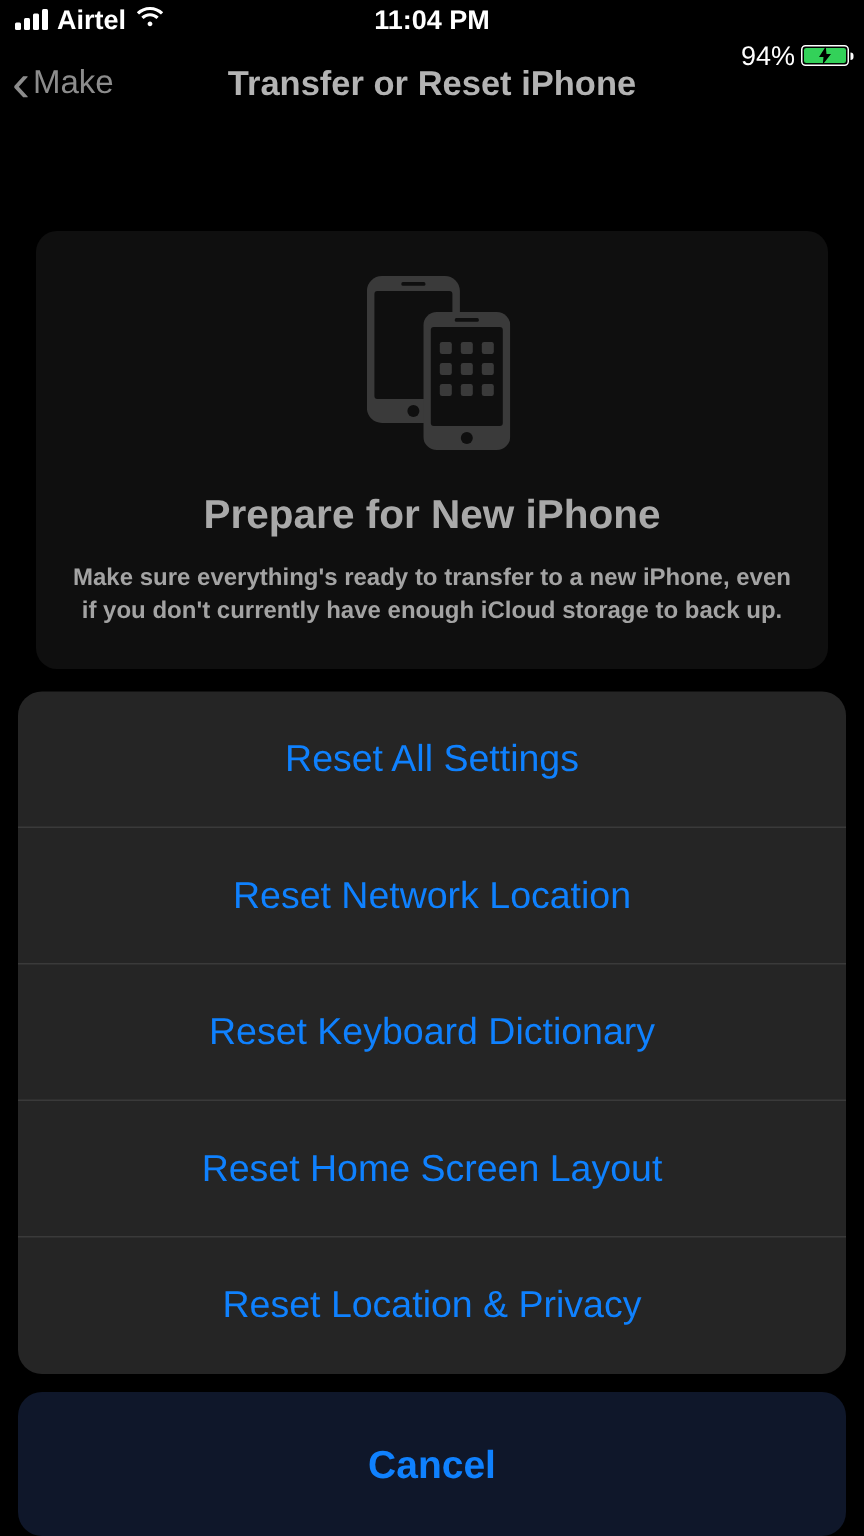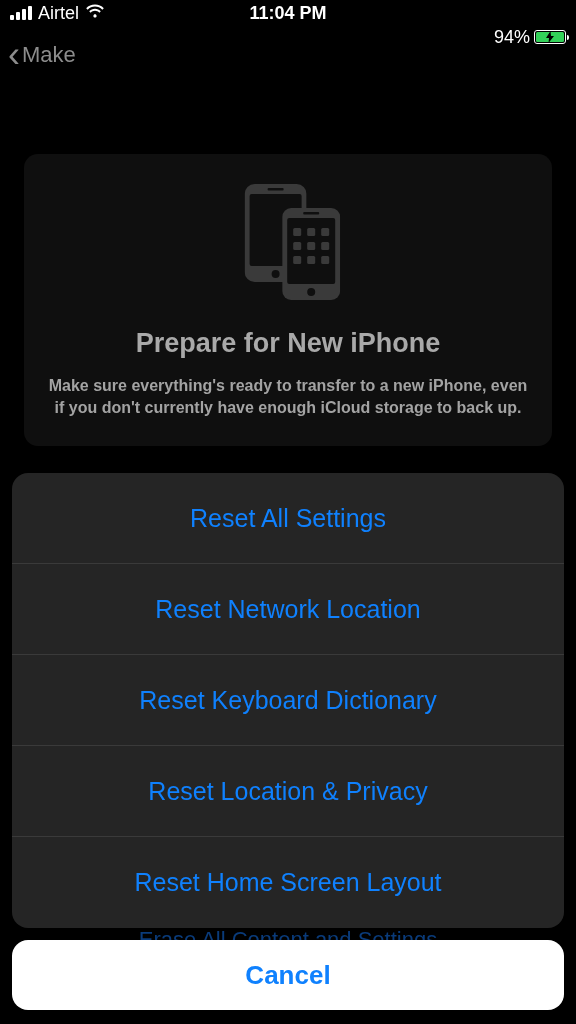--- a/index.html
+++ b/index.html
@@ -53,21 +53,21 @@
       width: 4px;
       background: #fff;
       border-radius: 1px;
     }
     .signal-bars span:nth-child(1) { height: 5px; }
     .signal-bars span:nth-child(2) { height: 8px; }
     .signal-bars span:nth-child(3) { height: 11px; }
     .signal-bars span:nth-child(4) { height: 14px; }
     .carrier-text {
       font-size: 18px;
-      font-weight: 400;
+      font-weight: 700;
     }
     .wifi-icon svg { width: 20px; height: 16px; }
     .battery-wrap {
       display: flex;
       align-items: center;
       gap: 4px;
       margin-top: 48px;
     }
     .battery-pct {
       font-size: 18px;
@@ -192,21 +192,21 @@
       text-align: center;
       font-size: 22px;
       color: #0a3b7a;
     }
     
     .action-sheet-container {
       position: absolute;
       bottom: 0;
       left: 0;
       right: 0;
-      padding: 0 12px 14px 12px;
+      padding: 0 12px 0 12px;
     }
     .action-sheet {
       background: #252525;
       border-radius: 16px;
       overflow: hidden;
     }
     .sheet-option {
       height: 91px;
       display: flex;
       align-items: center;
@@ -214,22 +214,22 @@
       font-size: 25px;
       font-weight: 400;
       color: #0f81fe;
       border-bottom: 0.5px solid #3a3a3a;
     }
     .sheet-option:last-child {
       border-bottom: none;
     }
     .cancel-btn {
       margin-top: 12px;
-      height: 70px;
-      background: #ffffff;
+      height: 96px;
+      background: #0f172a;
       border-radius: 16px;
       display: flex;
       align-items: center;
       justify-content: center;
       font-size: 26px;
       font-weight: 600;
       color: #0f81fe;
     }
   </style>
 </head>
@@ -263,20 +263,21 @@
       </div>
     </div>
   </div>
 </div>
 
 <div class="nav-bar">
   <div class="back-btn">
     <span class="back-chevron">‹</span>
     <span>Make</span>
   </div>
+  <div class="nav-title">Transfer or Reset iPhone</div>
 </div>
 
 <div class="prepare-card">
   <div class="phone-icons">
     <svg class="phone-svg phone-back" width="62" height="98" viewBox="0 0 62 98">
       <rect x="0" y="0" width="62" height="98" rx="10" fill="#3a3a3a"></rect>
       <rect x="5" y="10" width="52" height="72" rx="2" fill="#0f0f0f"></rect>
       <circle cx="31" cy="90" r="4" fill="#0f0f0f"></circle>
       <rect x="23" y="4" width="16" height="2.5" rx="1" fill="#0f0f0f"></rect>
     </svg>
@@ -300,17 +301,17 @@
   <div class="card-desc">Make sure everything's ready to transfer to a new iPhone, even if you don't currently have enough iCloud storage to back up.</div>
 </div>
 
 <div class="erase-text">Erase All Content and Settings</div>
 
 <div class="action-sheet-container">
   <div class="action-sheet">
     <div class="sheet-option">Reset All Settings</div>
     <div class="sheet-option">Reset Network Location</div>
     <div class="sheet-option">Reset Keyboard Dictionary</div>
+    <div class="sheet-option">Reset Home Screen Layout</div>
     <div class="sheet-option">Reset Location &amp; Privacy</div>
-    <div class="sheet-option">Reset Home Screen Layout</div>
   </div>
   <div class="cancel-btn">Cancel</div>
 </div>
 
 </body></html>

